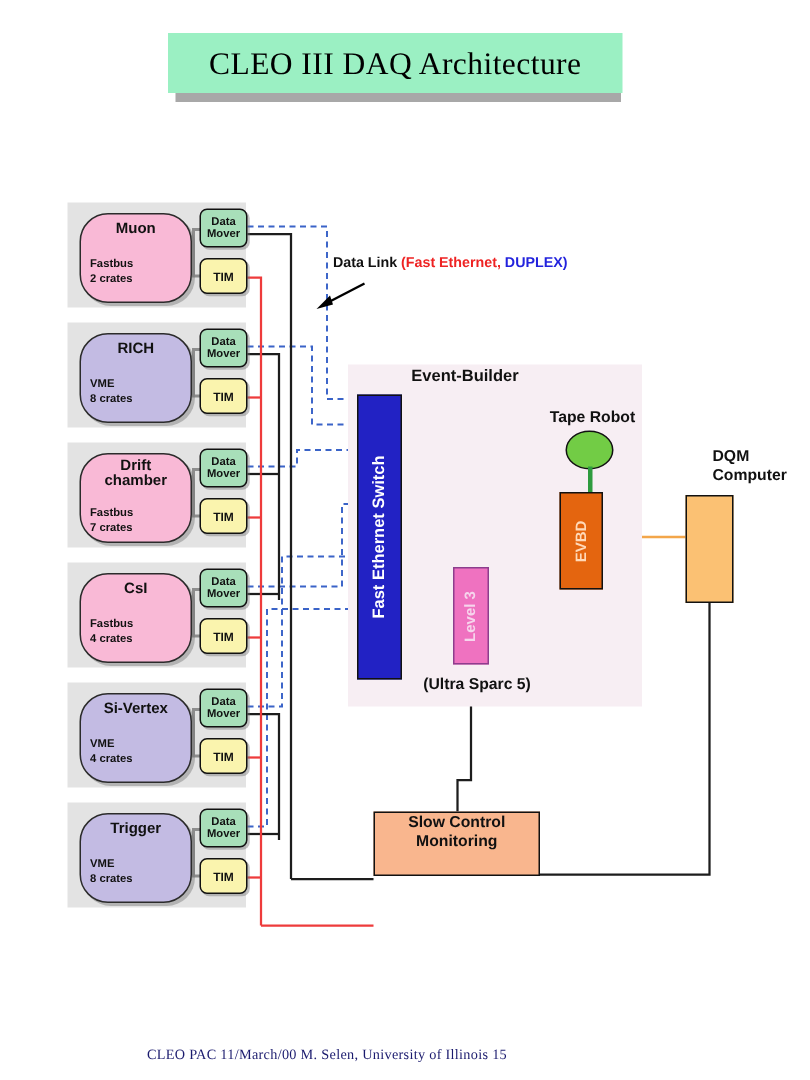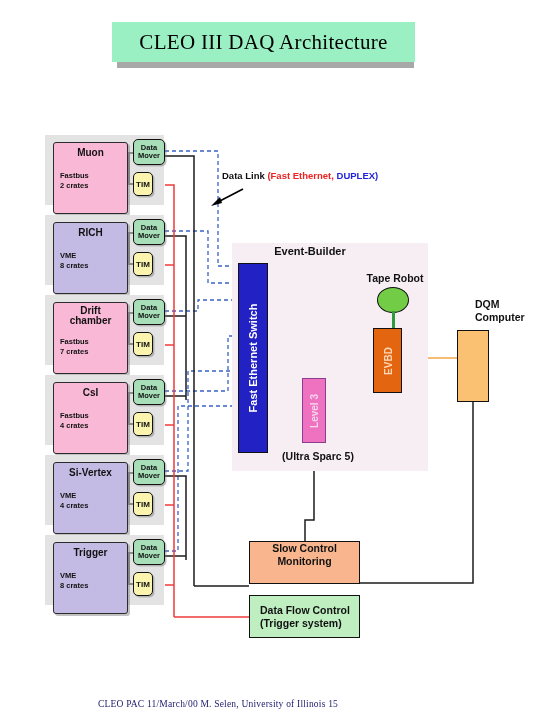--- a/index.html
+++ b/index.html
@@ -24,22 +24,22 @@
     font-family:"Liberation Serif", serif;
     font-size:21px;color:#000;letter-spacing:.3px;white-space:nowrap;
   }
 
   
   .sub-panel{
     position:absolute;left:45px;width:119px;height:70px;
     background:#e3e3e3;
   }
   .sub-box{
-    position:absolute;left:8px;top:7px;width:75px;height:72px;
-    border:1.6px solid #2b2b2b;border-radius:3px;
+    position:absolute;left:8px;top:7px;width:75px;height:60px;
+    border:1.6px solid #2b2b2b;border-radius:19px;
     box-sizing:border-box;
     box-shadow:2px 2px 0 rgba(120,120,120,.45);
   }
   .sub-box.pink{background:#f9b9d6;}
   .sub-box.purple{background:#c3bbe3;}
   .sub-name{
     position:absolute;left:0;right:0;top:5px;text-align:center;
     font-size:10px;font-weight:bold;color:#111;line-height:10px;
   }
   .sub-name.two{top:3px;}
@@ -51,21 +51,21 @@
 
   .dm-box{
     position:absolute;left:88px;top:4px;width:32px;height:26px;
     background:#a8dfb9;border:1.5px solid #111;border-radius:5px;
     box-sizing:border-box;
     display:flex;align-items:center;justify-content:center;
     box-shadow:1.5px 1.5px 0 rgba(120,120,120,.45);
   }
   .dm-box span{font-size:7.5px;font-weight:bold;color:#111;line-height:8.5px;text-align:center;}
   .tim-box{
-    position:absolute;left:88px;top:37px;width:20px;height:24px;
+    position:absolute;left:88px;top:37px;width:32px;height:24px;
     background:#faf4ae;border:1.5px solid #111;border-radius:5px;
     box-sizing:border-box;
     display:flex;align-items:center;justify-content:center;
     box-shadow:1.5px 1.5px 0 rgba(120,120,120,.45);
   }
   .tim-box span{font-size:8px;font-weight:bold;color:#111;}
 
   
   .stub{position:absolute;background:#8d8d8d;}
 
@@ -385,22 +385,16 @@
     <div>Computer</div>
   </div>
   <div id="dqm-box"></div>
 
   <div id="slow-box">
     <span>
       <span>Slow Control</span><br>
       <span>Monitoring</span>
     </span>
   </div>
-  <div id="dfc-box">
-    <span>
-      <span>Data Flow Control</span><br>
-      <span>(Trigger system)</span>
-    </span>
-  </div>
 
   <div id="footer">CLEO PAC  11/March/00  M. Selen, University of Illinois    15</div>
 
 </div>
 
 </body></html>

